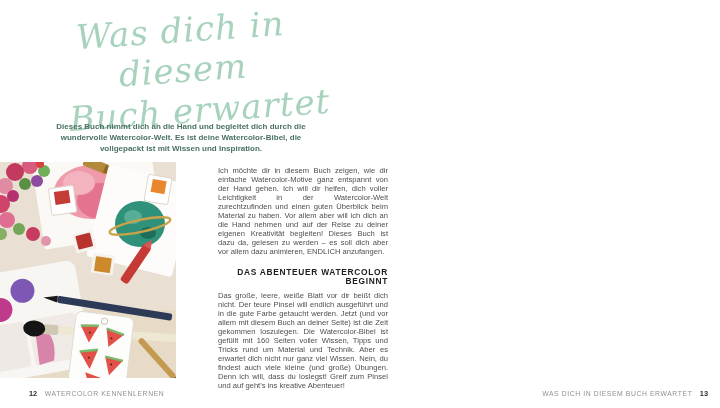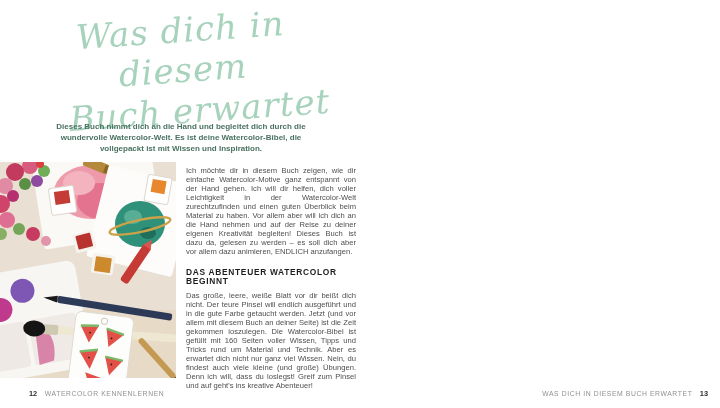--- a/index.html
+++ b/index.html
@@ -18,25 +18,25 @@
   .script-title .line2 { display:block; margin-left:28px; margin-top:1px; }
 
   .intro-text {
     position:absolute; left:52px; top:121px; width:258px;
     font-size:8px; line-height:11px; font-weight:bold; color:#4a7261;
     text-align:center;
   }
 
   .photo { position:absolute; left:0; top:162px; width:176px; height:216px; }
 
-  .col { position:absolute; font-size:7.6px; line-height:9px; color:#4e4e4e; text-align:justify; }
+  .col { position:absolute; font-size:7.6px; line-height:9px; color:#4e4e4e; text-align:justify;margin-left:32px; }
   #left-col { left:186px; top:166px; width:170px; }
   .section-heading {
     font-size:8.4px; font-weight:bold; letter-spacing:0.7px; color:#1d1d1d;
-    margin:12px 0 5px 0; text-align:left;
+    margin:12px 0 5px 0; text-align:right;
   }
 
   .footer { position:absolute; top:389px; font-size:6.8px; letter-spacing:0.6px; color:#8f8f8f; }
   #footer-left { left:14px; }
   #footer-right { right:12px; text-align:right; }
   .page-num { font-weight:bold; color:#2e2e2e; font-size:7.4px; letter-spacing:0;margin-left:15px; }
   #footer-left .page-num { margin-right:5px; }
   #footer-right .page-num { margin-left:5px; }
 </style>
 </head>

